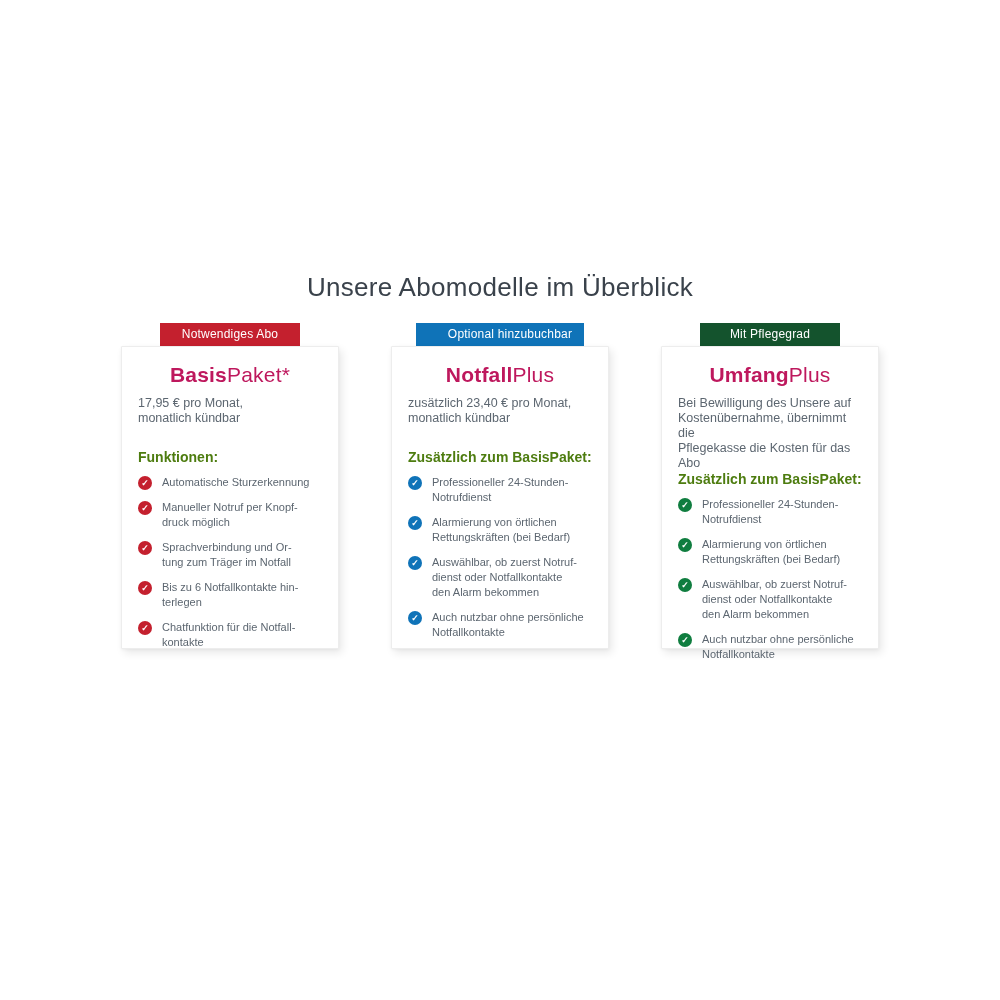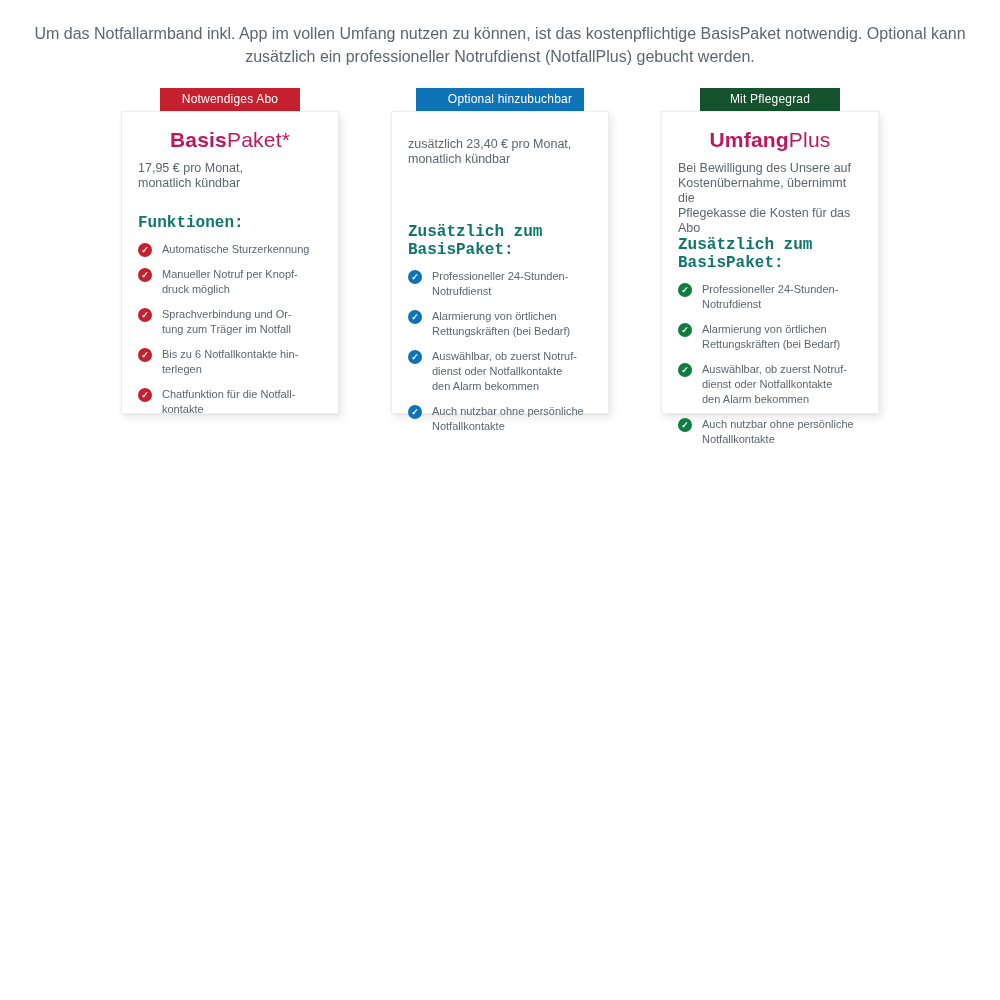--- a/index.html
+++ b/index.html
@@ -71,25 +71,24 @@
   .card-desc {
     margin-top: 9px;
     text-align: left;
     font-size: 12.5px;
     line-height: 15px;
     white-space: pre-line;
     color: #5c6670;
   }
 
   .section-label {
-    font-size: 16px;
+    font-size: 14px;
     font-weight: 700;
-    color: #0f766e;
+    color: #4d7c0f;
     margin-bottom: 1px;
-    font-family: Liberation Mono, monospace;
   }
 
   .feature-item { display: flex; margin-top: 10px; }
 
   .check {
     flex: none;
     width: 14px;
     height: 14px;
     margin-top: 1px;
     border-radius: 50%;
@@ -106,22 +105,22 @@
     line-height: 15px;
     white-space: pre-line;
     color: #5c6670;
   }
 </style>
 </head>
 <body>
 
 <div class="page">
 
-
-  <p class="page-subtitle">Um das Notfallarmband inkl. App im vollen Umfang nutzen zu können, ist das kostenpflichtige BasisPaket notwendig. Optional kann zusätzlich ein professioneller Notrufdienst (NotfallPlus) gebucht werden.</p>
+  <h1 class="page-title">Unsere Abomodelle im Überblick</h1>
+
 
   <div class="cards-row">
 
     <div class="card-col">
       <div class="badge" style="background-color: rgb(196, 32, 46);">Notwendiges Abo</div>
       <div class="card">
         <div class="card-head">
           <div class="card-title"><span class="t-bold">Basis</span><span>Paket*</span></div>
           <div class="card-desc">17,95 € pro Monat,
 monatlich kündbar</div>
@@ -151,20 +150,21 @@
           <span class="item-text">Chatfunktion für die Notfall-
 kontakte</span>
         </div>
       </div>
     </div>
 
     <div class="card-col">
       <div class="badge" style="background-color: rgb(15, 115, 184); padding-left: 32px;">Optional hinzubuchbar</div>
       <div class="card">
         <div class="card-head">
+          <div class="card-title"><span class="t-bold">Notfall</span><span>Plus</span></div>
           <div class="card-desc">zusätzlich 23,40 € pro Monat,
 monatlich kündbar</div>
         </div>
         <div class="section-label">Zusätzlich zum BasisPaket:</div>
         <div class="feature-item">
           <span class="check" style="background-color: rgb(15, 115, 184);">✓</span>
           <span class="item-text">Professioneller 24-Stunden-
 Notrufdienst</span>
         </div>
         <div class="feature-item">

